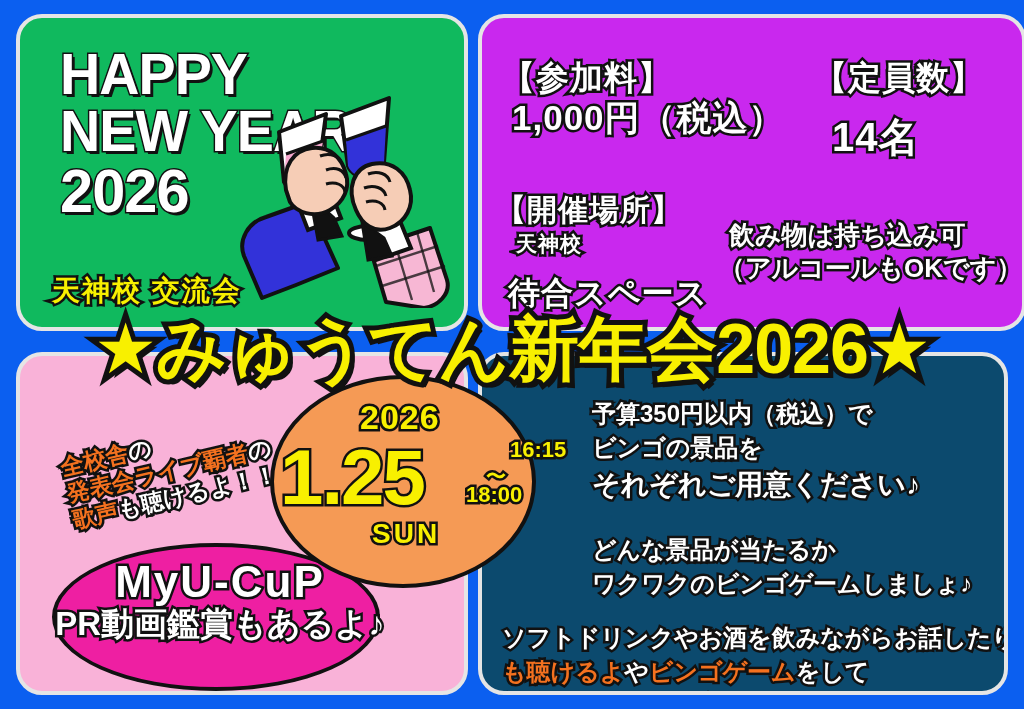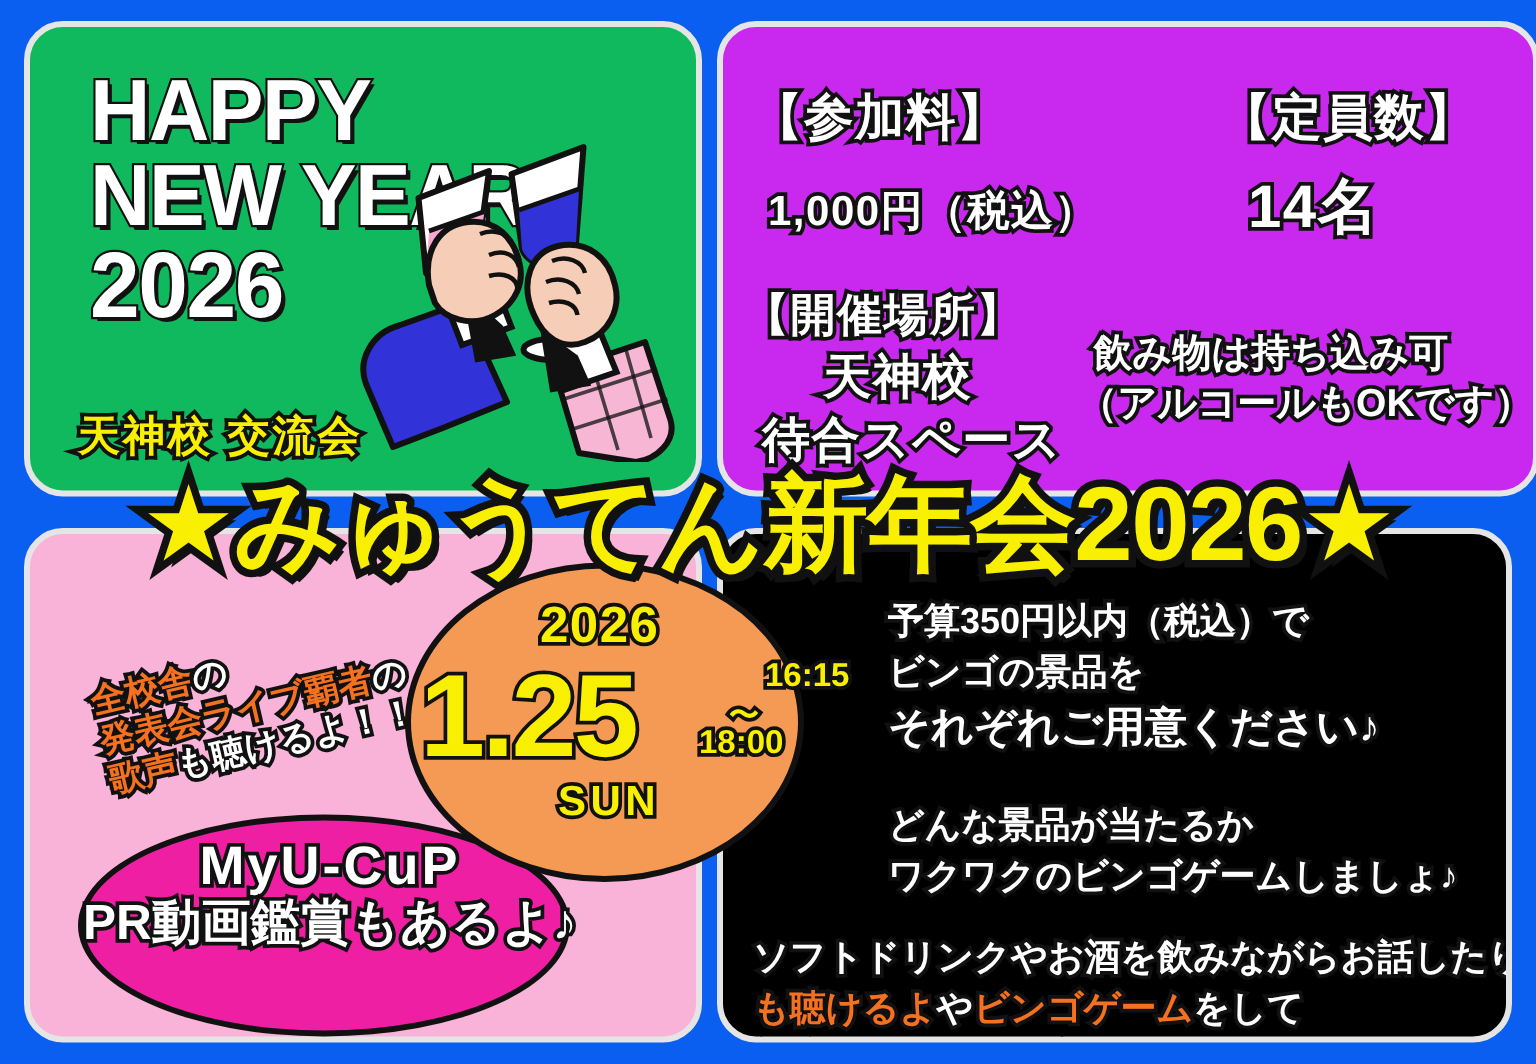--- a/index.html
+++ b/index.html
@@ -38,21 +38,21 @@
     background: #c928ee;
   }
   #panel-pink {
     left: 16px;  top: 352px;
     width: 452px; height: 343px;
     background: #f9b2d8;
   }
   #panel-purple-bottom {
     left: 478px; top: 352px;
     width: 530px; height: 343px;
-    background: #000000;
+    background: #0c4a6e;
   }
 
   
   #hny-block {
     position: absolute;
     left: 40px; top: 30px;
     line-height: 0.88;
   }
   .hny-line {
     color: #ffffff;
@@ -91,25 +91,25 @@
   .ptxt {
     position: absolute;
     color: #ffffff;
     font-weight: 800;
     -webkit-text-stroke: 5px #111111;
     paint-order: stroke fill;
     white-space: nowrap;
     letter-spacing: 1px;
   }
   #fee-label  { left: 20px;  top: 38px;  font-size: 33px; }
-  #fee-value  { left: 30px;  top: 104px;  font-size: 28px; }
+  #fee-value  { left: 30px;  top: 77px;  font-size: 35px; }
   #cap-label  { left: 332px; top: 38px;  font-size: 33px; }
   #cap-value  { left: 350px; top: 92px;  font-size: 40px; }
   #venue-label{ left: 14px;  top: 172px; font-size: 30px; }
-  #venue-l1   { left: 34px;  top: 212px; font-size: 32px; margin-left: 33px; }
+  #venue-l1   { left: 34px;  top: 212px; font-size: 21px; }
   #venue-l2   { left: 26px;  top: 254px; font-size: 32px; }
 
   .orange-note {
     position: absolute;
     color: #ffffff;
     font-weight: 800;
     -webkit-text-stroke: 5px #111111;
     paint-order: stroke fill;
     white-space: nowrap;
     letter-spacing: 0px;
@@ -171,21 +171,21 @@
     z-index: 32;
     line-height: 1.12;
   }
   .myu-line {
     color: #ffffff;
     font-weight: 800;
     -webkit-text-stroke: 5px #111111;
     paint-order: stroke fill;
     white-space: nowrap;
   }
-  #myu-1 { font-size: 36px; letter-spacing: 2px; }
+  #myu-1 { font-size: 44px; letter-spacing: 2px; }
   #myu-2 { font-size: 33px; letter-spacing: 0px; }
 
   
   #date-oval {
     position: absolute;
     left: 270px; top: 375px;
     width: 258px; height: 205px;
     background: #f59a55;
     border: 4px solid #111111;
     border-radius: 50%;

